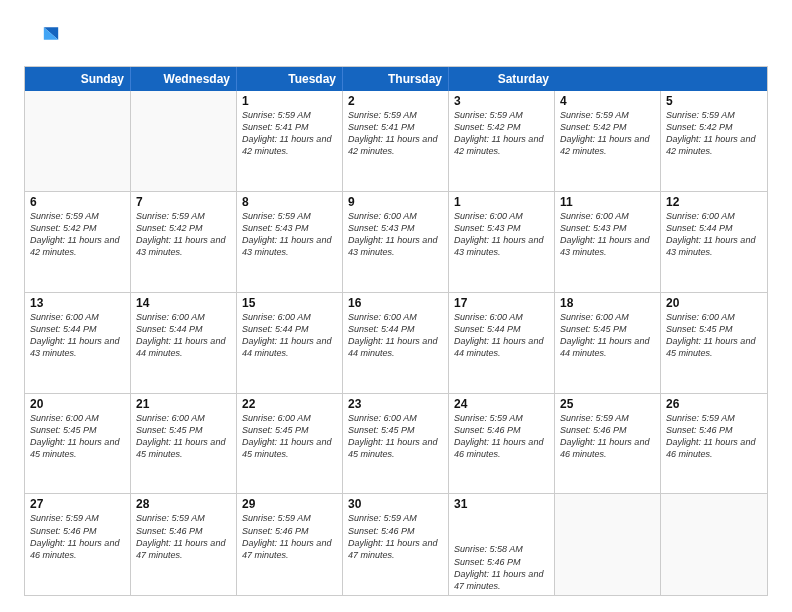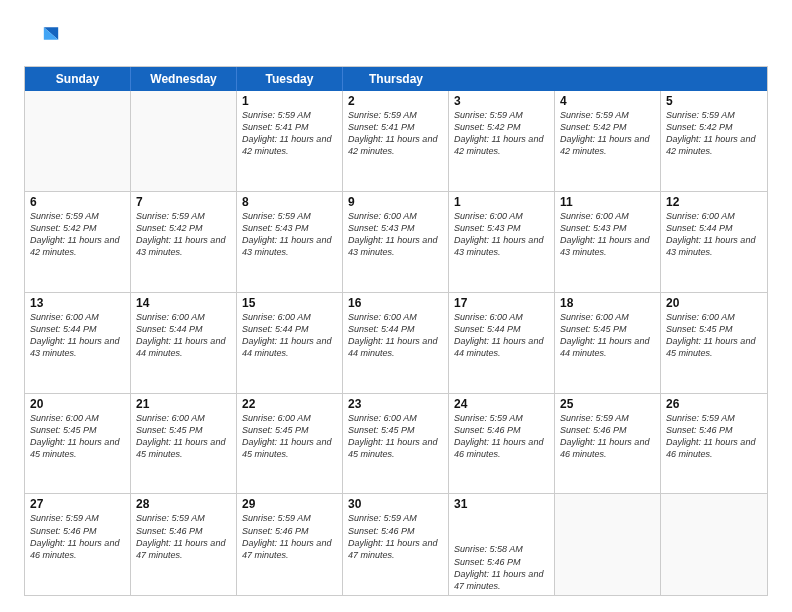--- a/index.html
+++ b/index.html
@@ -63,21 +63,21 @@
     .cal-header {
       display: grid;
       grid-template-columns: repeat(7, 1fr);
       background: #1565c0;
     }
     .cal-header-cell {
       color: #fff;
       font-size: 12px;
       font-weight: bold;
       padding: 5px 6px;
-      text-align: center;
+      text-align: right;
       border-right: 1px solid #3a7dd4;
     }
     .cal-header-cell:last-child { border-right: none; }
     .cal-body {
       flex: 1;
       display: flex;
       flex-direction: column;
     }
     .cal-row {
       display: grid;
@@ -131,20 +131,21 @@
       <div class="subtitle"></div>
     </div>
   </div>
 
   <div class="calendar">
     <div class="cal-header" id="cal-header">
         <div class="cal-header-cell">Sunday</div>
         <div class="cal-header-cell">Wednesday</div>
         <div class="cal-header-cell">Tuesday</div>
         <div class="cal-header-cell">Thursday</div>
+        <div class="cal-header-cell">Saturday</div>
       </div>
     <div class="cal-body" id="cal-body">
         <div class="cal-row">
           <div class="cal-cell empty"></div>
           <div class="cal-cell empty"></div>
           <div class="cal-cell">
             <span class="day-num">1</span>
             <div class="cell-text" style="white-space: pre-line;">Sunrise: 5:59 AM
 Sunset: 5:41 PM
 Daylight: 11 hours and 42 minutes.</div>

